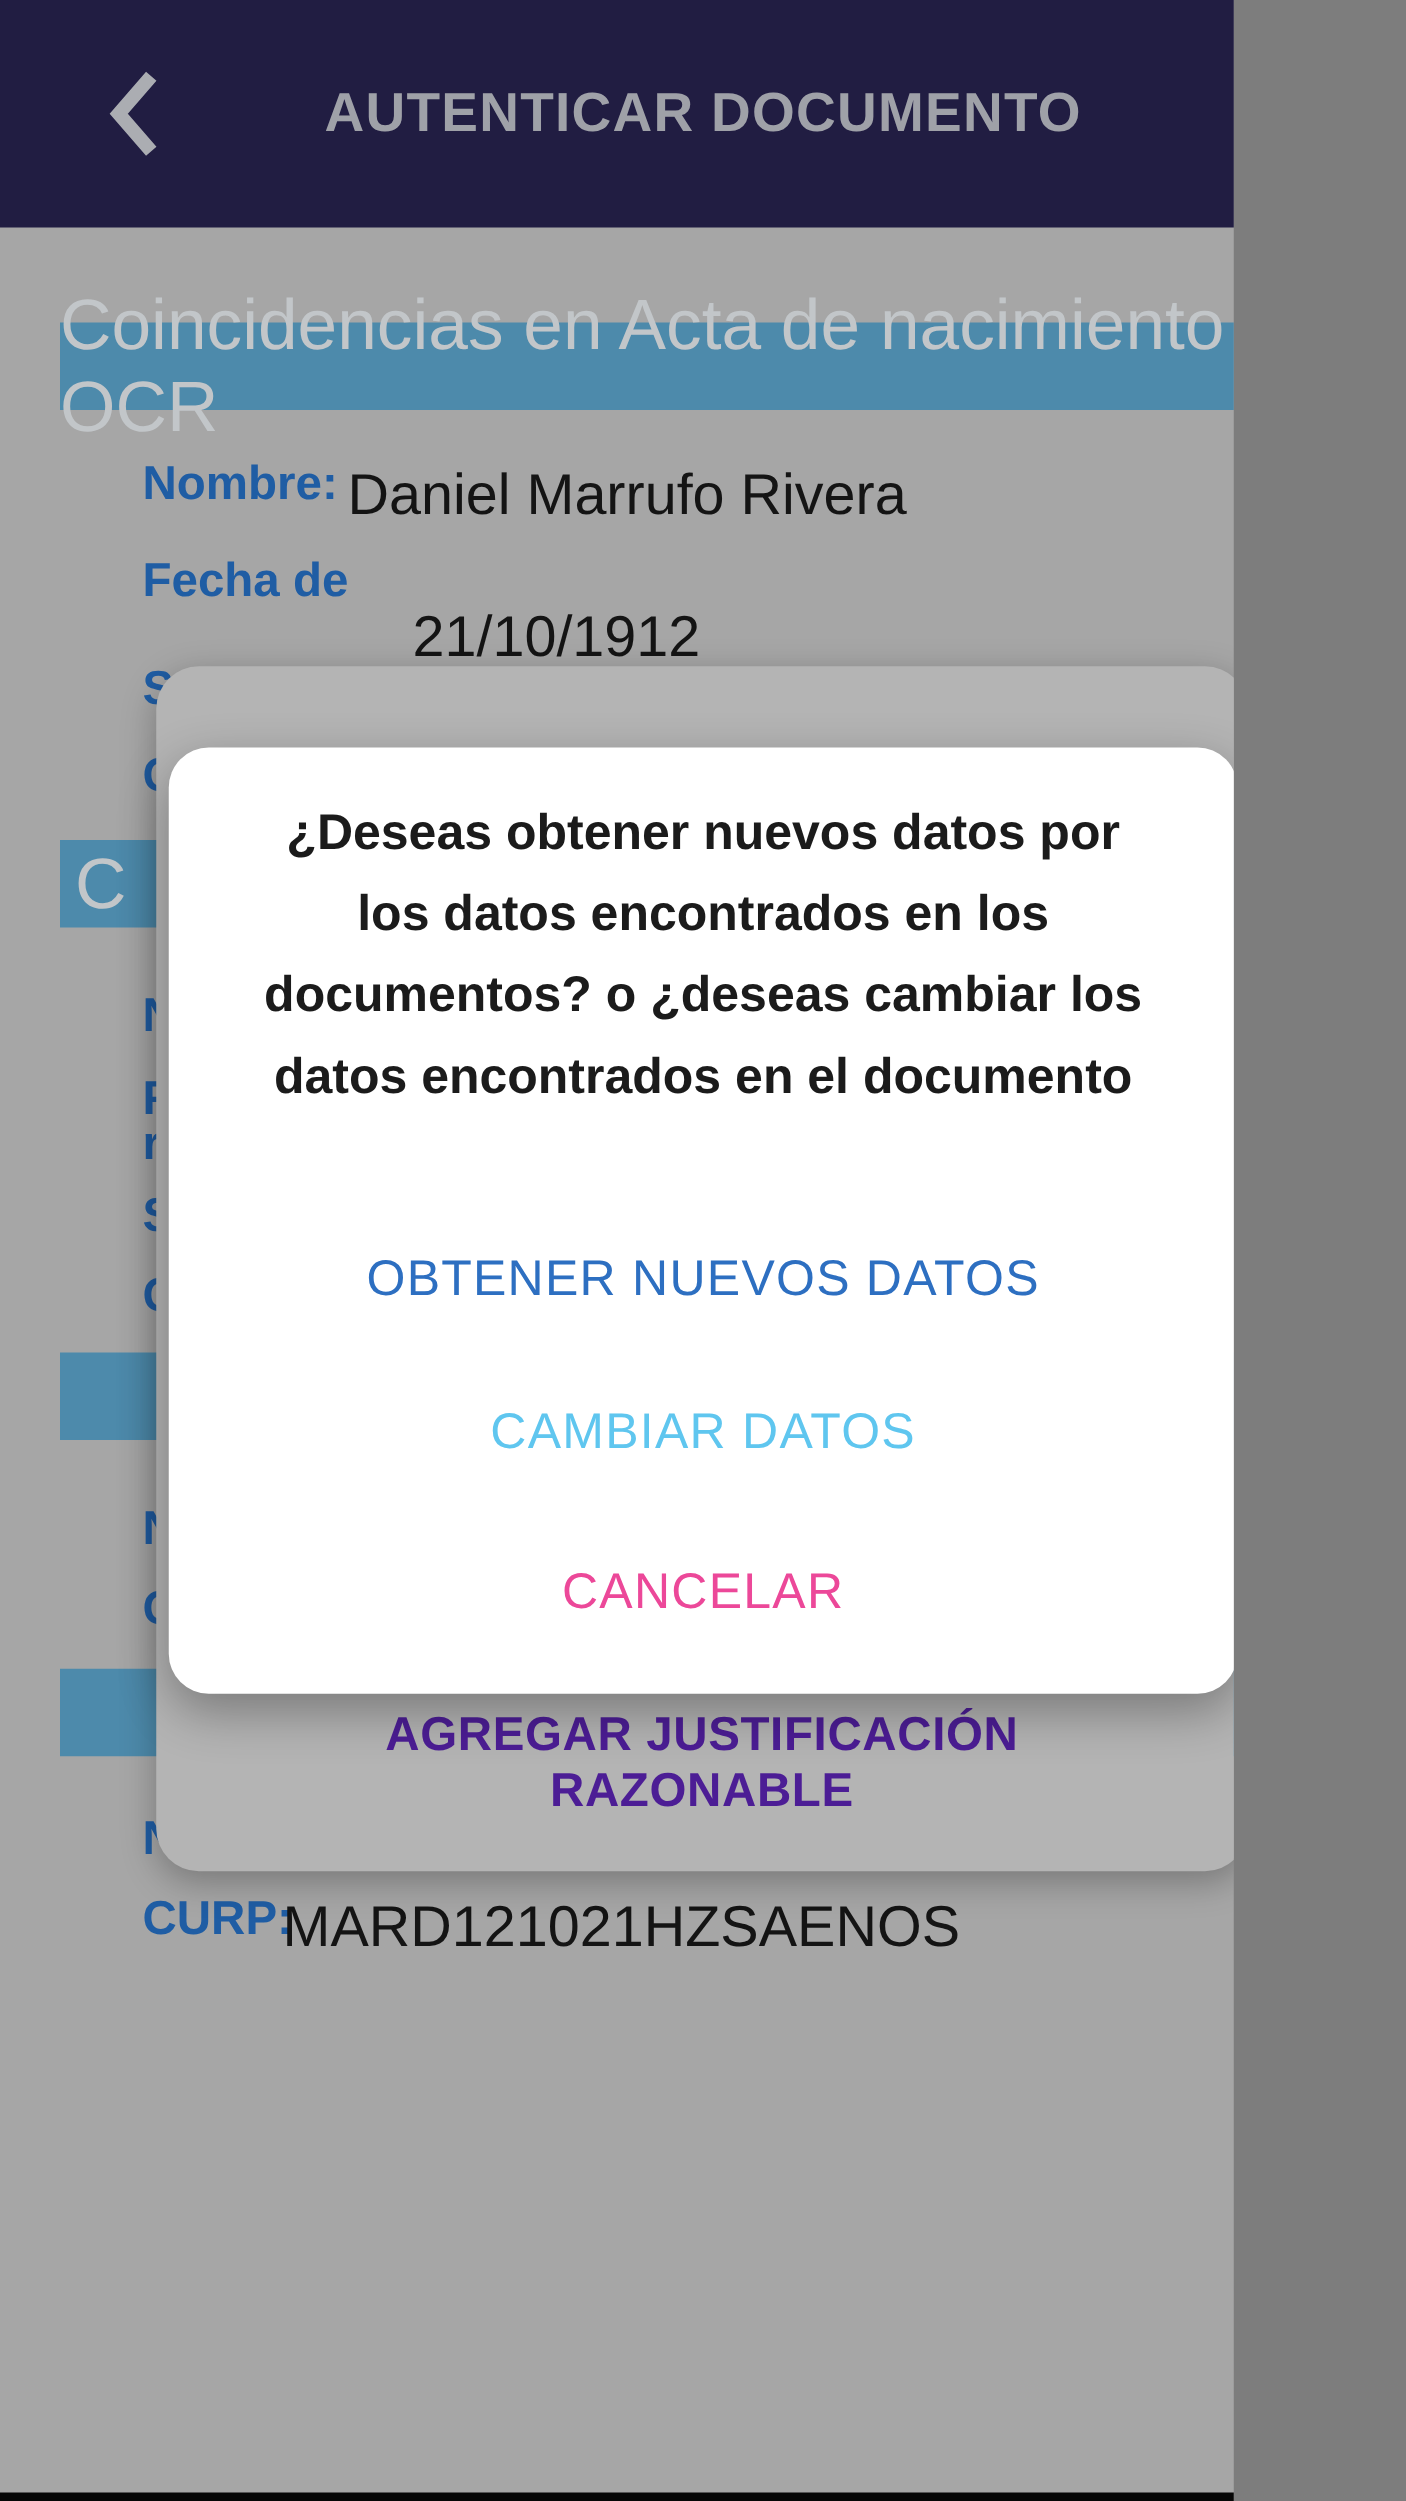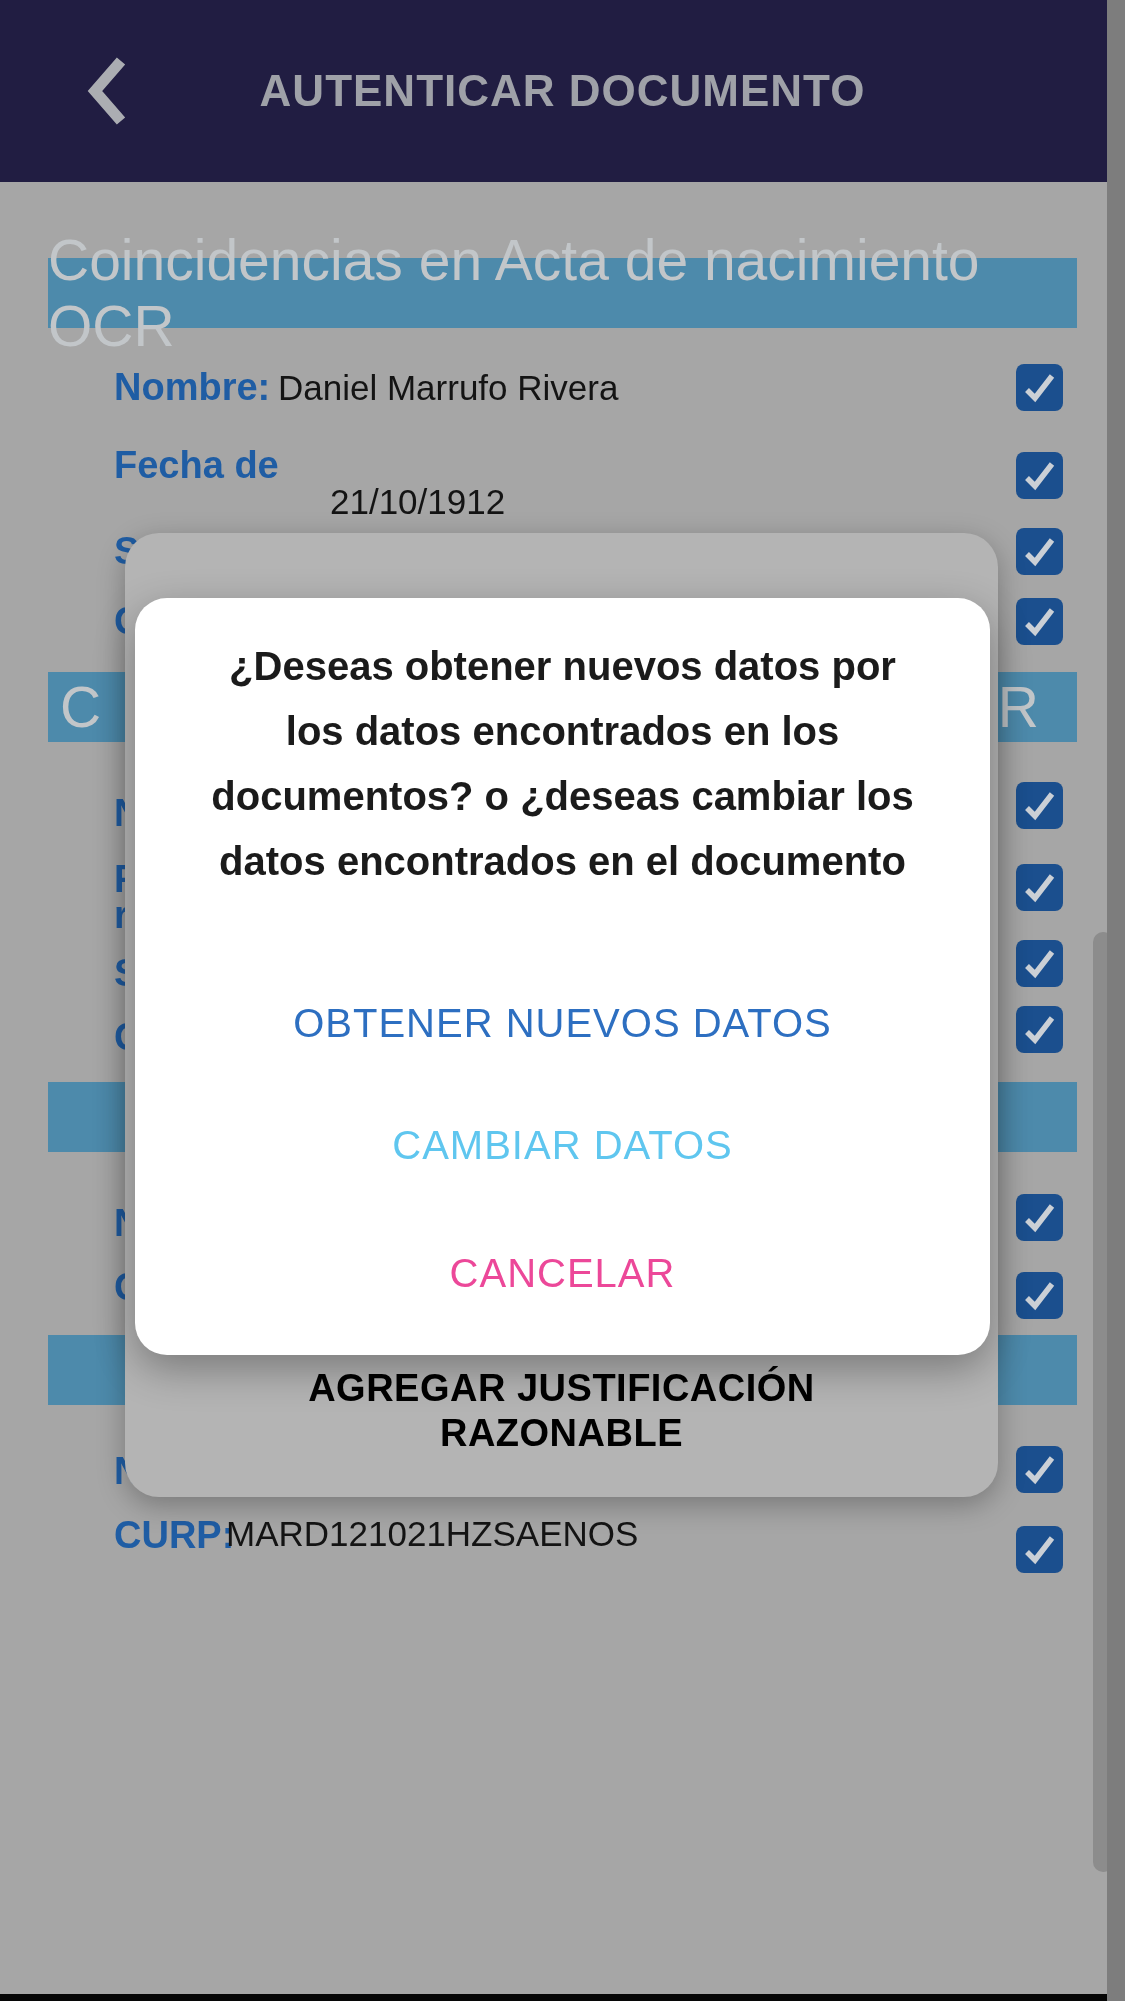--- a/index.html
+++ b/index.html
@@ -1,17 +1,17 @@
 <!DOCTYPE html>
 <html><head>
 <meta charset="utf-8">
 <style>
   html,body{margin:0;padding:0;background:#7d7d7d;}
   .screen{
-    position:relative;width:1107px;height:2001px;overflow:hidden;
+    position:relative;width:987px;height:2001px;overflow:hidden;
     background:#a6a6a6;font-family:"Liberation Sans",sans-serif;
     -webkit-font-smoothing:antialiased;
   }
   
   .header{
     position:absolute;left:0;top:0;width:1125px;height:182px;
     background:#211d42;z-index:20;
   }
   .back-btn{
     position:absolute;left:72px;top:46px;width:70px;height:90px;
@@ -27,21 +27,21 @@
   .bar{
     position:absolute;left:48px;width:1029px;height:70px;background:#4d8aab;
     color:#c2c6c9;font-size:57px;font-weight:400;
     display:flex;align-items:center;justify-content:center;z-index:1;
   }
   .bar1{top:258px}.bar2{top:672px}.bar3{top:1082px}.bar4{top:1335px}
   .frag-l{position:absolute;left:12px;top:0;height:70px;display:flex;align-items:center}
   .frag-r{position:absolute;right:38px;top:0;height:70px;display:flex;align-items:center}
   
   .lbl{position:absolute;left:114px;color:#1f5da4;font-size:38px;font-weight:700;z-index:1;white-space:nowrap}
-  .val{position:absolute;color:#141414;font-size:35px;font-weight:400;z-index:1;white-space:nowrap}
+  .val{position:absolute;color:#141414;font-size:46px;font-weight:400;z-index:1;white-space:nowrap}
   .r1l{top:366px}.r1v{left:278px;top:368px}
   .r2l1{top:444px}.r2l2{top:482px}.r2v{left:330px;top:482px}
   .r3l{top:530px}.r4l{top:600px}
   .r5l{top:792px}
   .r6l1{top:858px}.r6l2{top:894px}
   .r7l{top:952px}.r8l{top:1016px}
   .r9l{top:1202px}.r10l{top:1266px}
   .r11l{top:1450px}
   .r12l{top:1514px}.r12v{left:226px;top:1514px}
   
@@ -60,21 +60,21 @@
   }
   
   .sheet{
     position:absolute;left:125px;top:533px;width:873px;height:964px;
     background:#b4b4b4;border-radius:34px;z-index:5;
     box-shadow:0 8px 28px rgba(0,0,0,0.28);
   }
   .sheet-action{
     position:absolute;left:0;top:833px;width:100%;
     background:none;border:none;padding:0;cursor:pointer;
-    color:#000000;font-size:38px;font-weight:700;line-height:45px;
+    color:#4c1d95;font-size:38px;font-weight:700;line-height:45px;
     text-align:center;letter-spacing:0.5px;
     font-family:"Liberation Sans",sans-serif;
   }
   
   .dialog{
     position:absolute;left:135px;top:598px;width:855px;height:757px;
     background:#ffffff;border-radius:32px;z-index:10;
     box-shadow:0 14px 40px rgba(0,0,0,0.32);
   }
   .dialog-msg{

